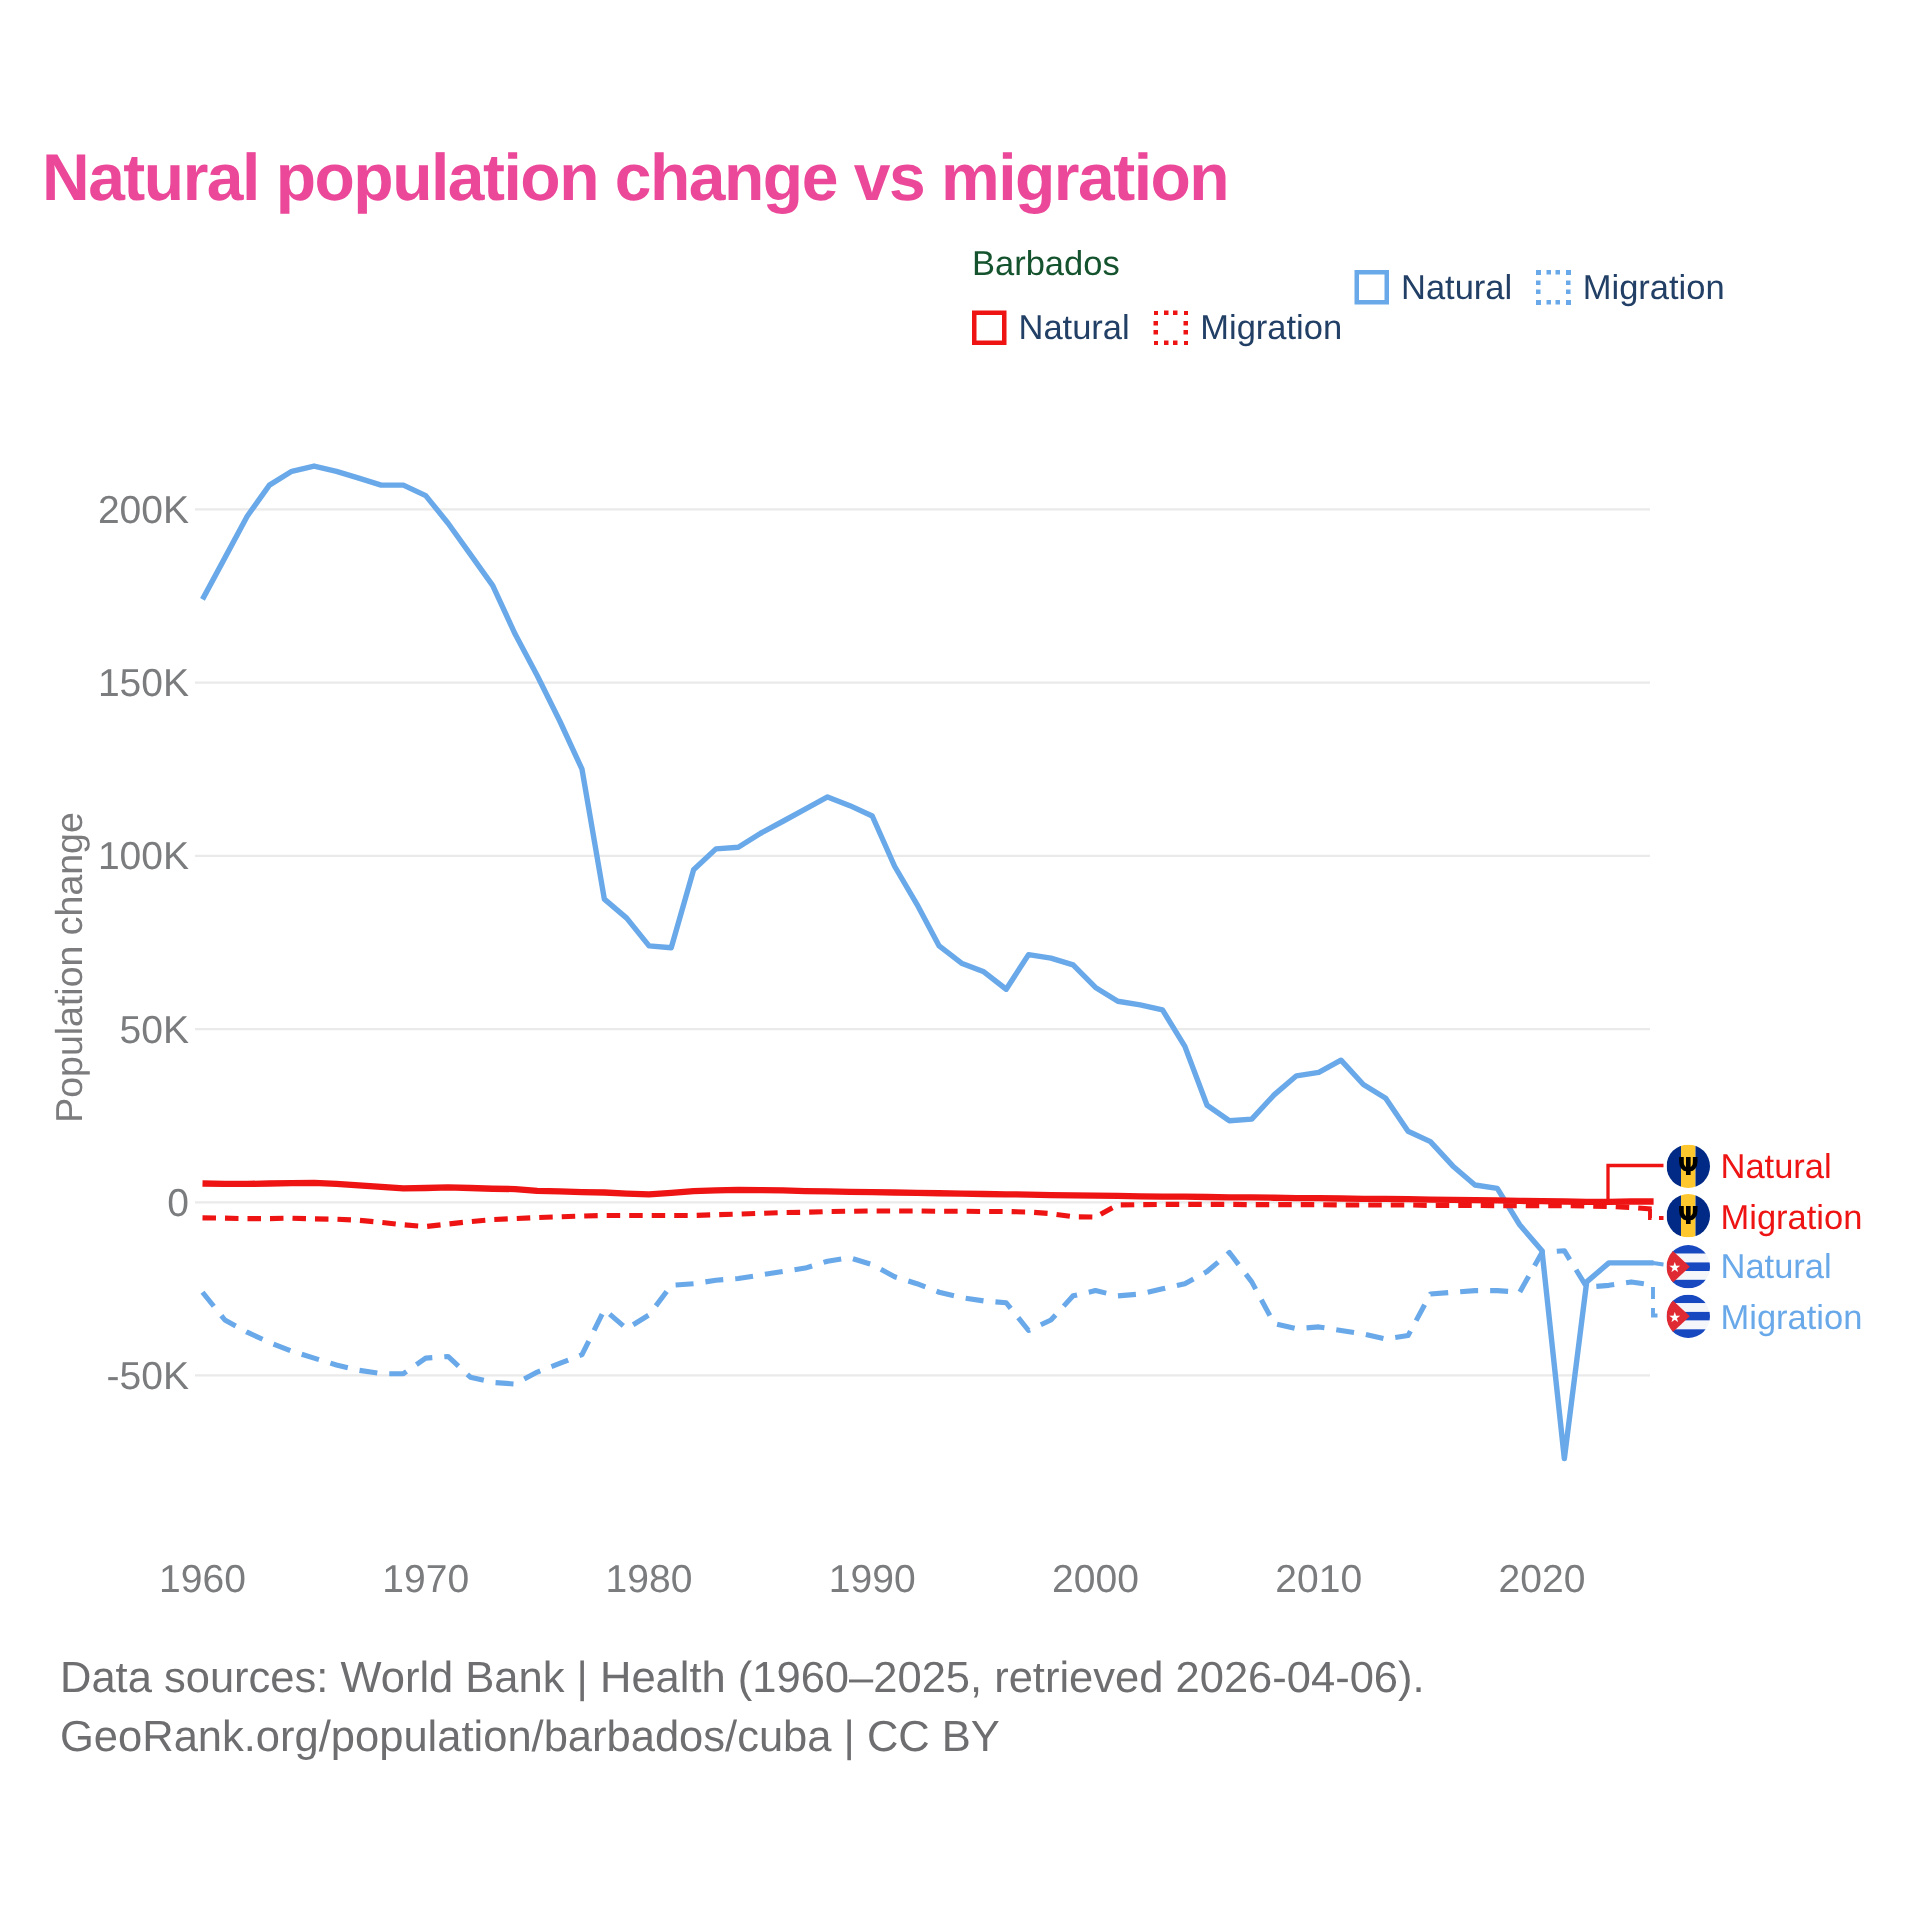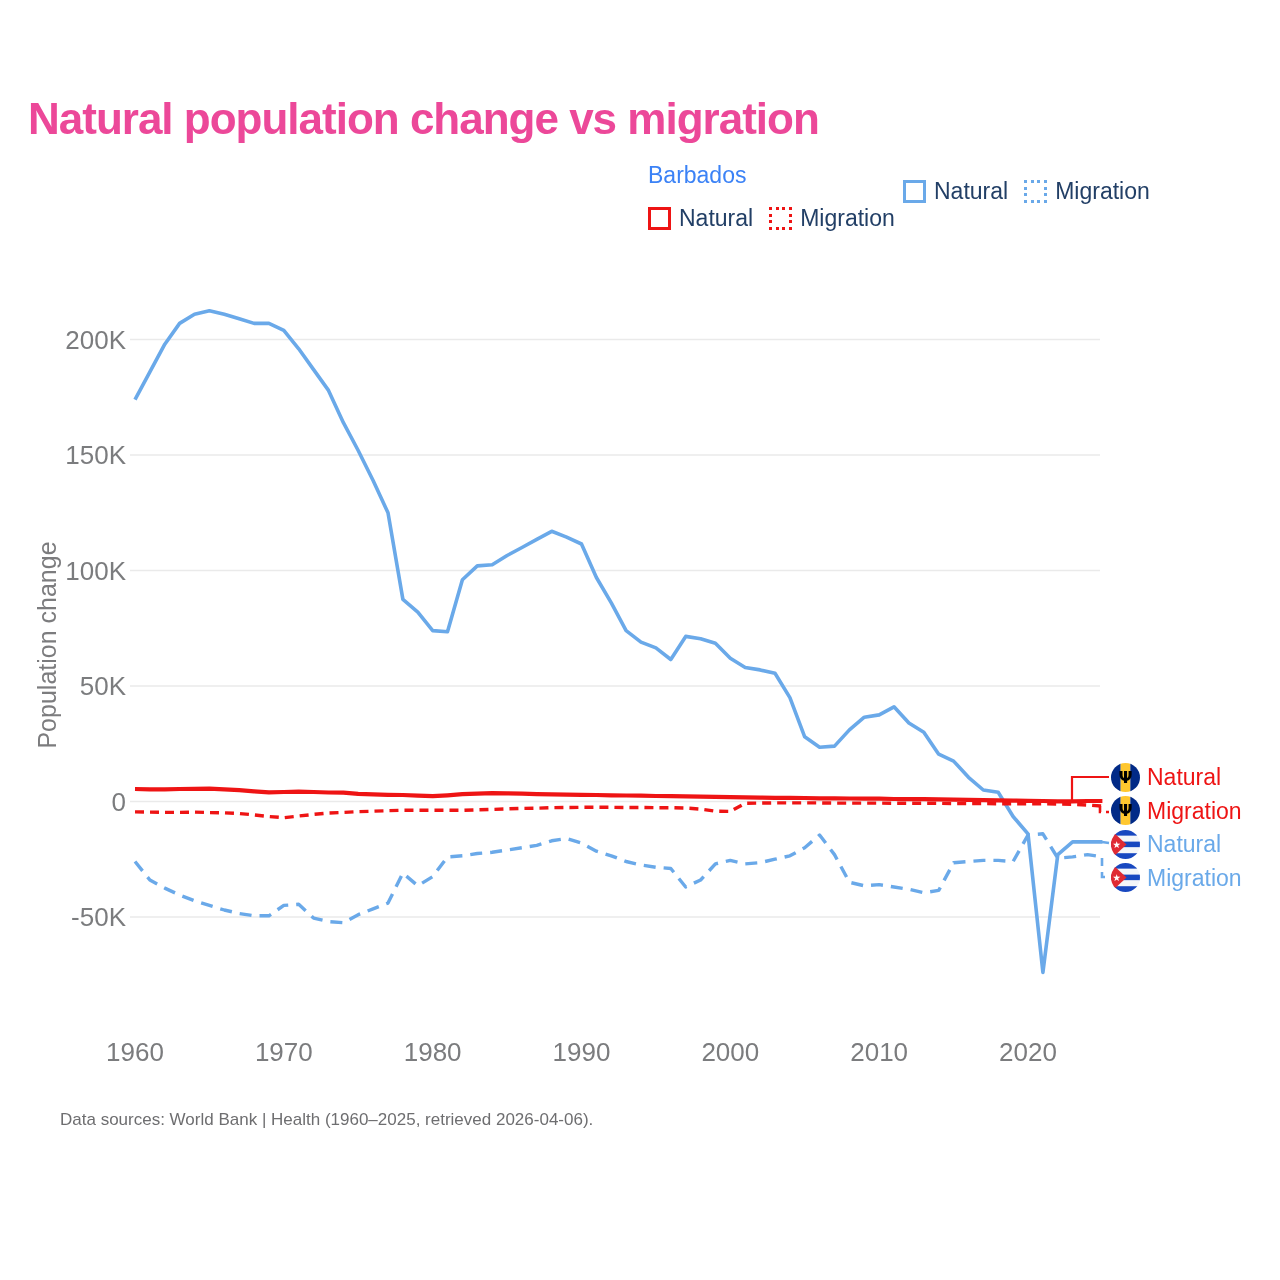--- a/index.html
+++ b/index.html
@@ -8,34 +8,34 @@
     background:#ffffff;font-family:"Liberation Sans",sans-serif;
   }
   .abs{position:absolute;}
   #page-title{
     left:28px;top:94px;font-size:44px;font-weight:700;color:#ec4899;
     letter-spacing:-1px;white-space:nowrap;
   }
   .legend-group{top:162px;}
   #legend-barbados{left:648px;}
   #legend-cuba{left:903px;}
-  .legend-country{font-size:23px;color:#3b82f6;}
+  .legend-country{font-size:23px;color:#14532d;}
   .legend-items{display:flex;gap:16px;margin-top:16px;align-items:center;}
   .legend-item{display:flex;gap:8px;align-items:center;}
   .swatch{width:23px;height:23px;box-sizing:border-box;background:#fff;}
   .swatch.solid{border-style:solid;border-width:3px;}
   .swatch.dotted{border-style:dotted;border-width:3px;}
   .legend-label{font-size:23px;color:#223f66;white-space:nowrap;}
   #y-axis-title{
     left:47px;top:645px;transform:translate(-50%,-50%) rotate(-90deg);
     font-size:25px;color:#7c7c7e;white-space:nowrap;
   }
   .end-label{left:1147px;font-size:23px;white-space:nowrap;}
   .flag{left:1111px;width:29px;height:29px;}
-  #footer{left:40px;top:1100px;font-size:17px;color:#6e6e70;line-height:39px;margin-left:20px;}
+  #footer{left:40px;top:1100px;font-size:29px;color:#6e6e70;line-height:39px;}
   #chart-svg{position:absolute;left:0;top:0;}
 </style>
 </head>
 <body>
 
 <svg id="chart-svg" width="1280" height="1280">
     <line x1="130" y1="339.6" x2="1100" y2="339.6" stroke="#eaeaea" stroke-width="1.5"></line>
     <text x="126" y="348.6" text-anchor="end" fill="#7b7c7e" font-size="26" font-family="Liberation Sans, sans-serif">200K</text>
     <line x1="130" y1="455.07500000000005" x2="1100" y2="455.07500000000005" stroke="#eaeaea" stroke-width="1.5"></line>
     <text x="126" y="464.07500000000005" text-anchor="end" fill="#7b7c7e" font-size="26" font-family="Liberation Sans, sans-serif">150K</text>
@@ -154,13 +154,14 @@
   </g>
 </svg>
 
 <div class="abs end-label" id="el-0" style="top: 764px; color: rgb(238, 20, 20);">Natural</div>
 <div class="abs end-label" id="el-1" style="top: 798px; color: rgb(238, 20, 20);">Migration</div>
 <div class="abs end-label" id="el-2" style="top: 831px; color: rgb(106, 169, 233);">Natural</div>
 <div class="abs end-label" id="el-3" style="top: 865px; color: rgb(106, 169, 233);">Migration</div>
 
 <div class="abs" id="footer">
   <div>Data sources: World Bank | Health (1960–2025, retrieved 2026-04-06).</div>
+  <div>GeoRank.org/population/barbados/cuba | CC BY</div>
 </div>
 
 </body></html>

